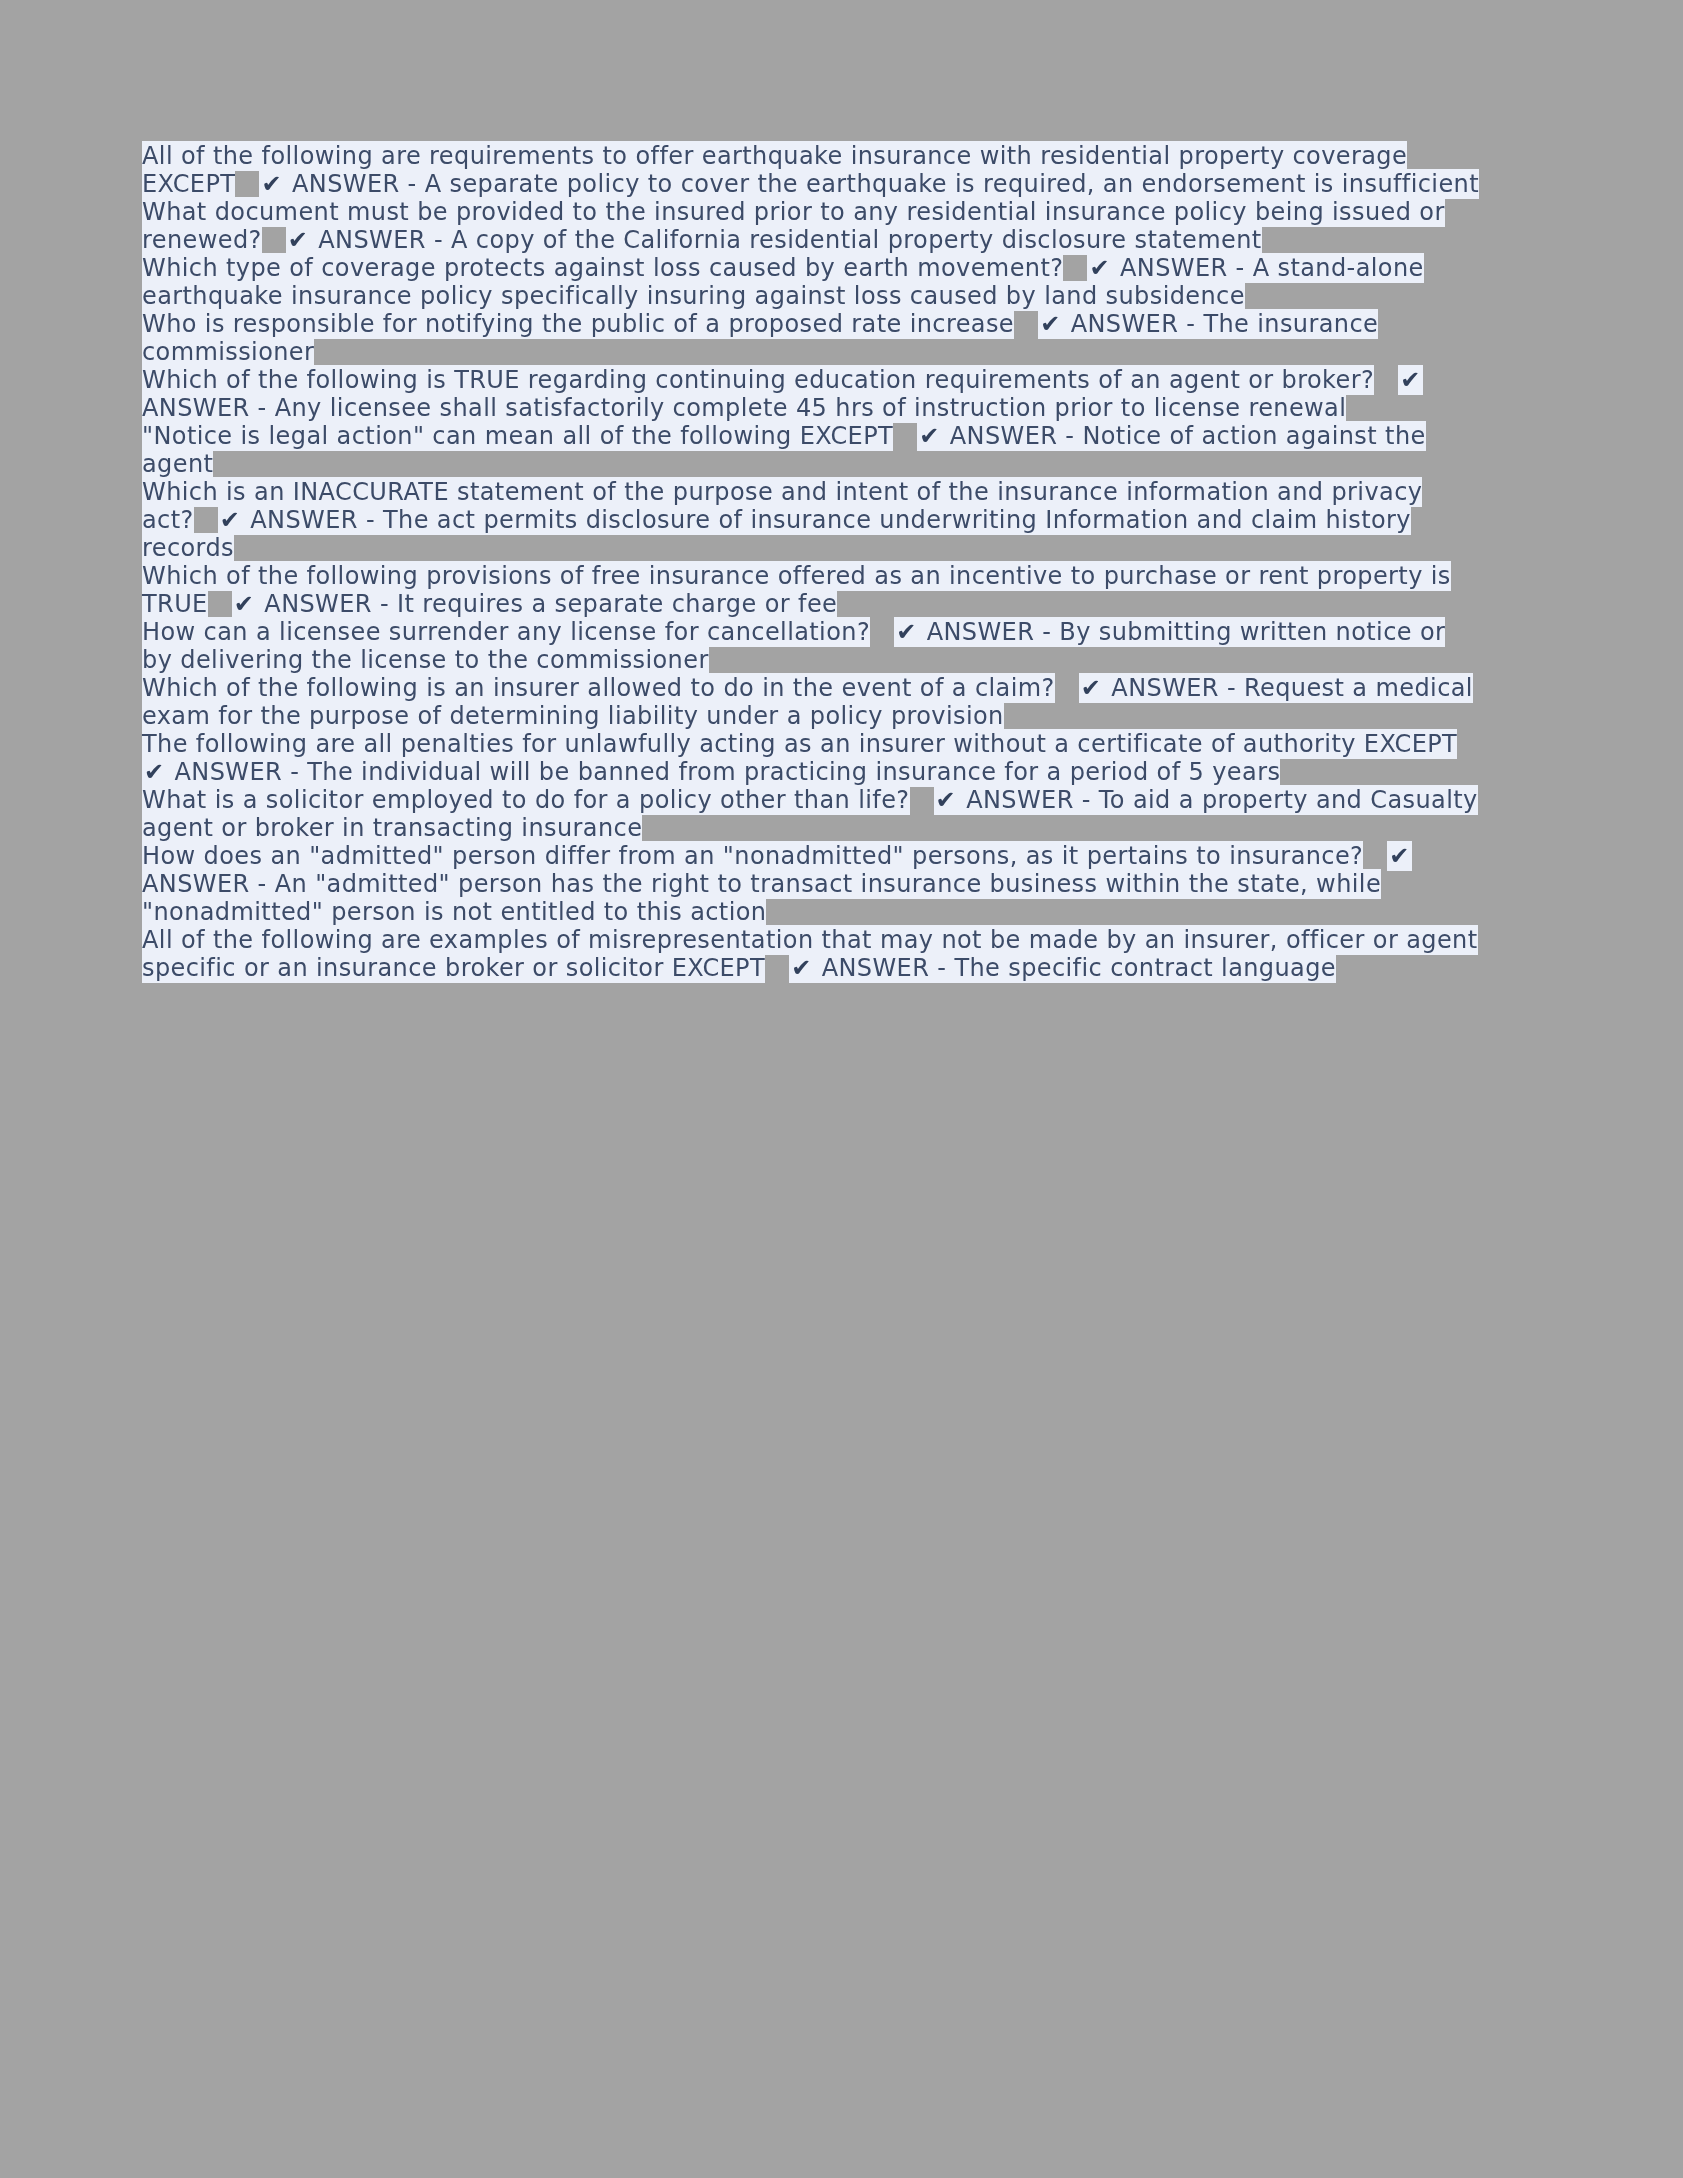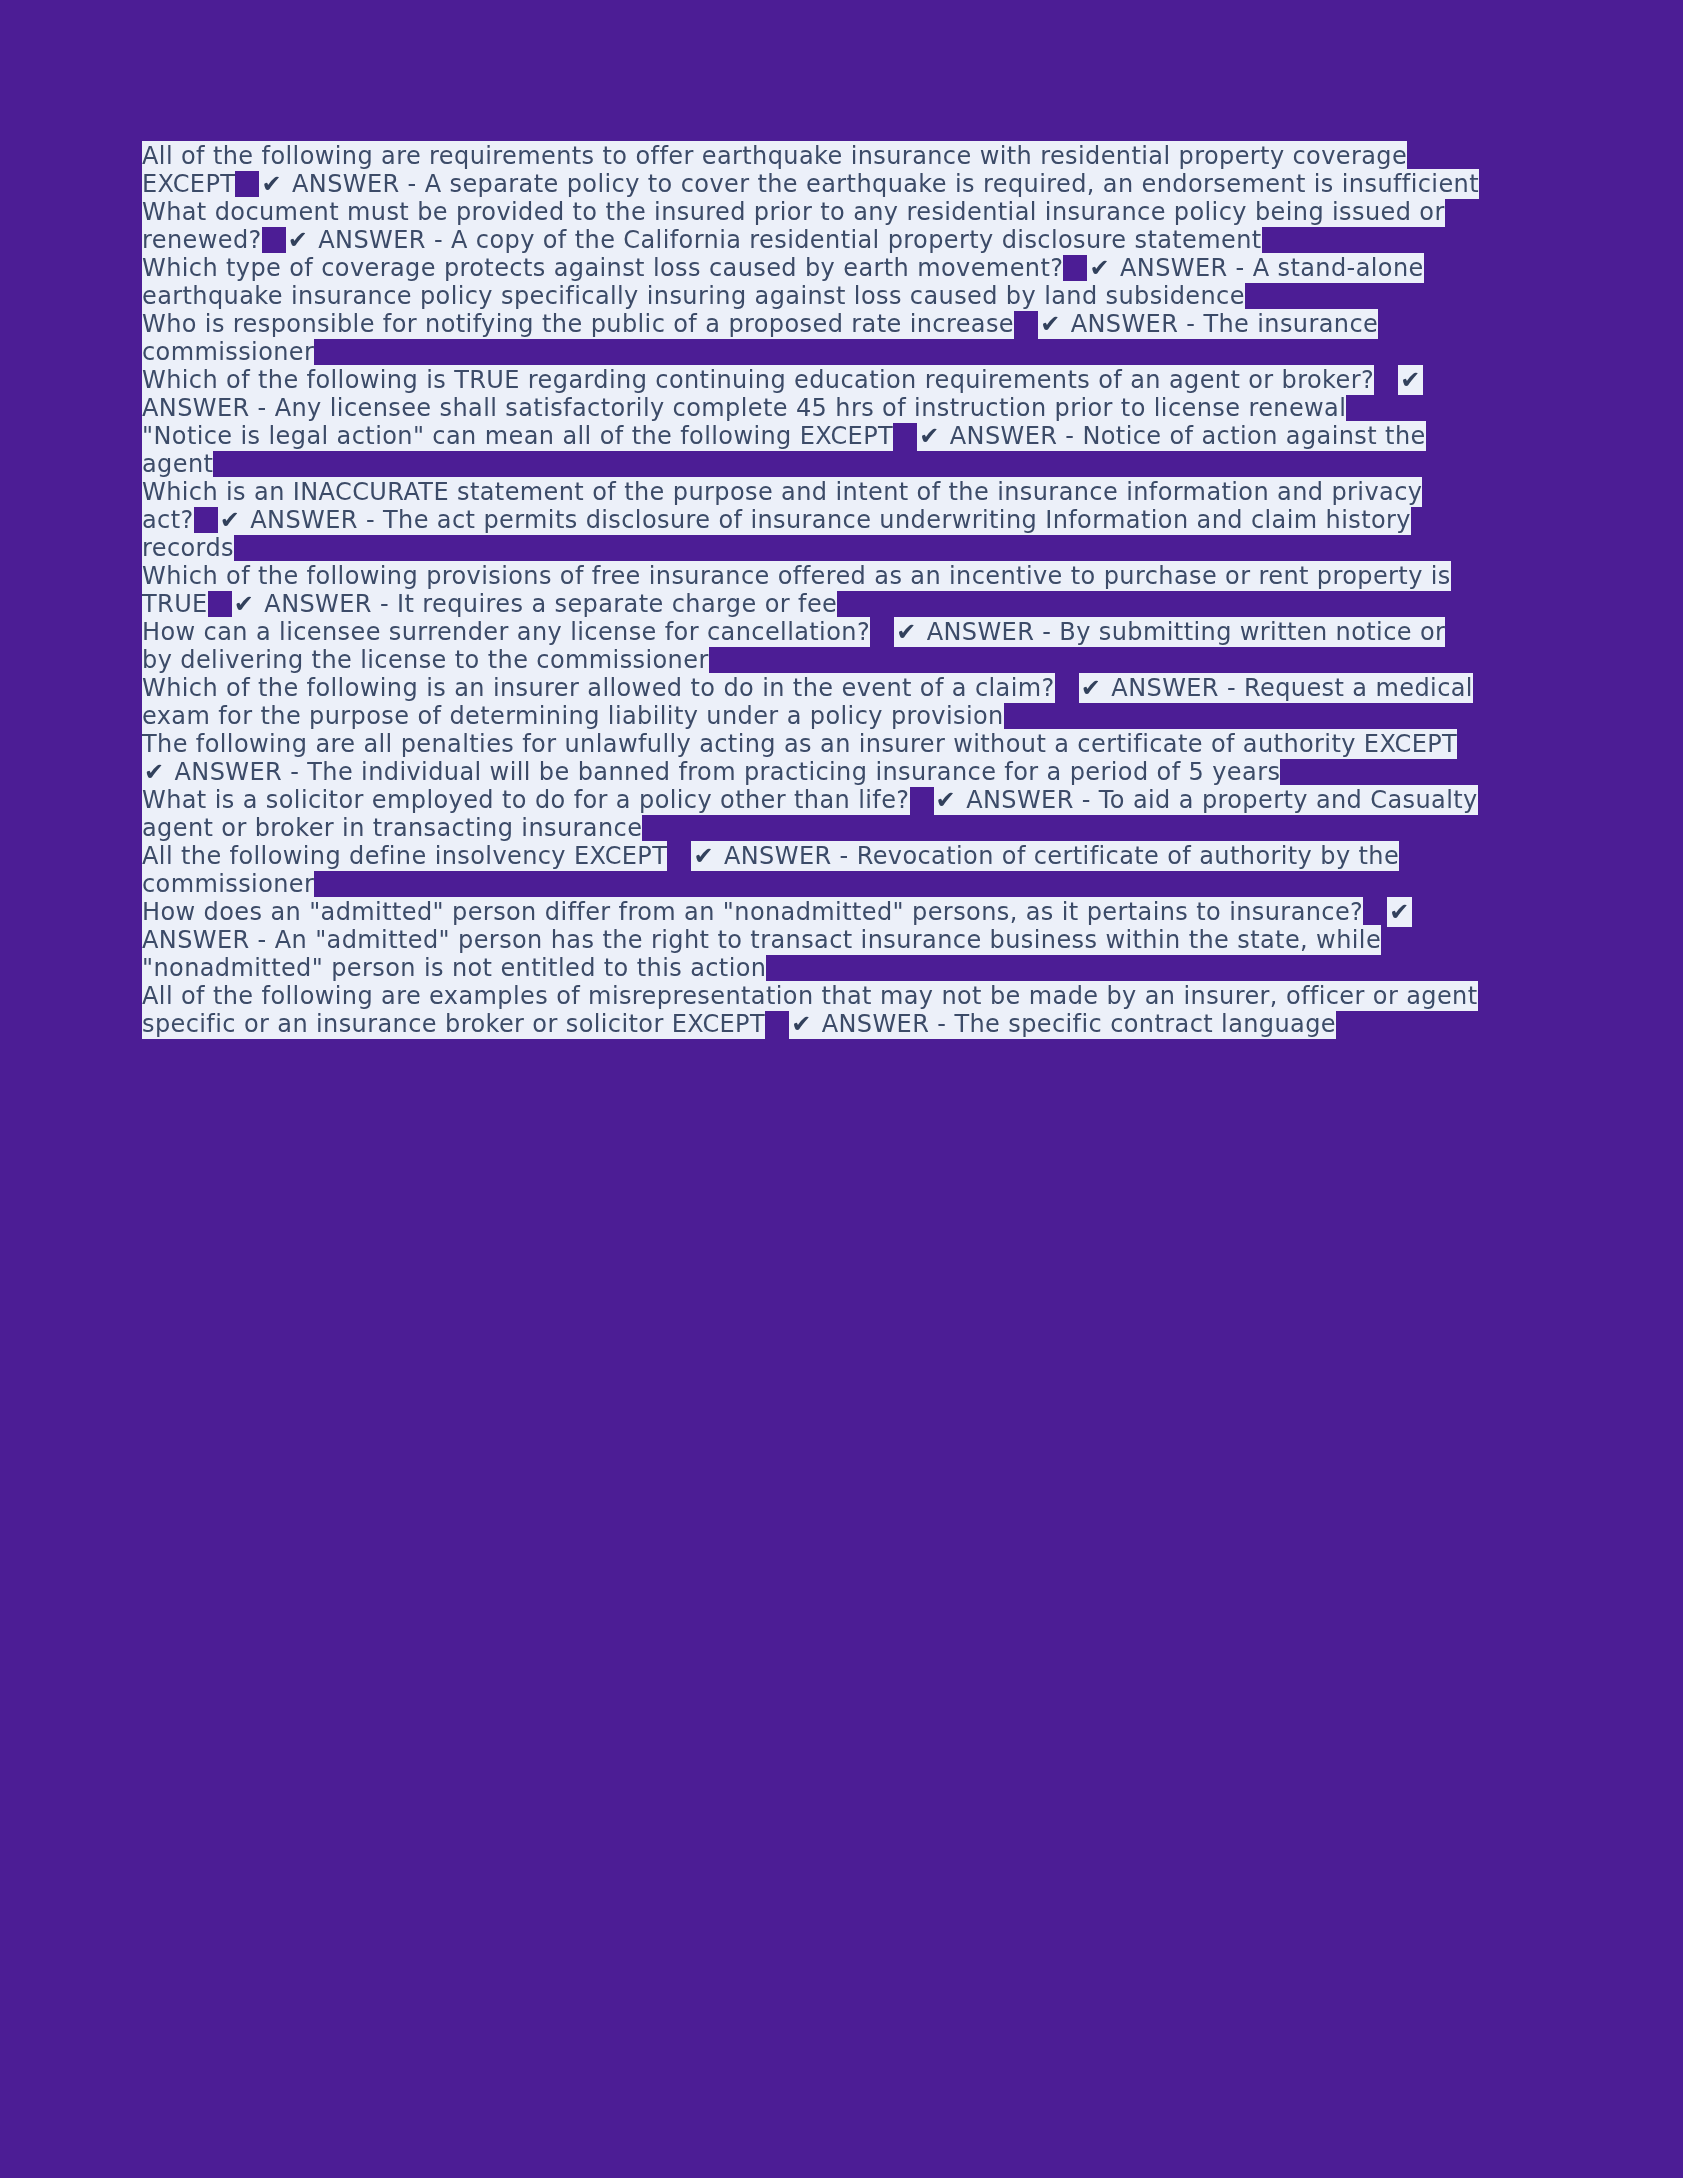--- a/index.html
+++ b/index.html
@@ -1,21 +1,21 @@
 <!DOCTYPE html>
 <html><head>
 <meta charset="utf-8">
 <style>
   html, body { margin: 0; padding: 0; }
   body { background: #ffffff; }
   .page {
     position: relative;
     width: 1683px;
     height: 2178px;
-    background: #4c1d95;
+    background: #a3a3a3;
     overflow: hidden;
     font-family: "DejaVu Sans", sans-serif;
   }
   .content {
     position: absolute;
     left: 142px;
     top: 142px;
     width: 1339px;
     color: #3c4b68;
     font-size: 24px;
@@ -44,18 +44,17 @@
       <p class="qa"><span class="hl">Which type of coverage protects against loss caused by earth movement?</span><span class="gap">&nbsp;&nbsp; </span><span class="hl"><span class="check">✔</span><span> ANSWER - A stand-alone earthquake insurance policy specifically insuring against loss caused by land subsidence</span></span></p>
       <p class="qa"><span class="hl">Who is responsible for notifying the public of a proposed rate increase</span><span class="gap">&nbsp;&nbsp; </span><span class="hl"><span class="check">✔</span><span> ANSWER - The insurance commissioner</span></span></p>
       <p class="qa"><span class="hl">Which of the following is TRUE regarding continuing education requirements of an agent or broker?</span><span class="gap">&nbsp;&nbsp; </span><span class="hl"><span class="check">✔</span><span> ANSWER - Any licensee shall satisfactorily complete 45 hrs of instruction prior to license renewal</span></span></p>
       <p class="qa"><span class="hl">"Notice is legal action" can mean all of the following EXCEPT</span><span class="gap">&nbsp;&nbsp; </span><span class="hl"><span class="check">✔</span><span> ANSWER - Notice of action against the agent</span></span></p>
       <p class="qa"><span class="hl">Which is an INACCURATE statement of the purpose and intent of the insurance information and privacy act?</span><span class="gap">&nbsp;&nbsp; </span><span class="hl"><span class="check">✔</span><span> ANSWER - The act permits disclosure of insurance underwriting Information and claim history records</span></span></p>
       <p class="qa"><span class="hl">Which of the following provisions of free insurance offered as an incentive to purchase or rent property is TRUE</span><span class="gap">&nbsp;&nbsp; </span><span class="hl"><span class="check">✔</span><span> ANSWER - It requires a separate charge or fee</span></span></p>
       <p class="qa"><span class="hl">How can a licensee surrender any license for cancellation?</span><span class="gap">&nbsp;&nbsp; </span><span class="hl"><span class="check">✔</span><span> ANSWER - By submitting written notice or by delivering the license to the commissioner</span></span></p>
       <p class="qa"><span class="hl">Which of the following is an insurer allowed to do in the event of a claim?</span><span class="gap">&nbsp;&nbsp; </span><span class="hl"><span class="check">✔</span><span> ANSWER - Request a medical exam for the purpose of determining liability under a policy provision</span></span></p>
       <p class="qa"><span class="hl">The following are all penalties for unlawfully acting as an insurer without a certificate of authority EXCEPT</span><span class="gap">&nbsp;&nbsp; </span><span class="hl"><span class="check">✔</span><span> ANSWER - The individual will be banned from practicing insurance for a period of 5 years</span></span></p>
       <p class="qa"><span class="hl">What is a solicitor employed to do for a policy other than life?</span><span class="gap">&nbsp;&nbsp; </span><span class="hl"><span class="check">✔</span><span> ANSWER - To aid a property and Casualty agent or broker in transacting insurance</span></span></p>
-      <p class="qa"><span class="hl">All the following define insolvency EXCEPT</span><span class="gap">&nbsp;&nbsp; </span><span class="hl"><span class="check">✔</span><span> ANSWER - Revocation of certificate of authority by the commissioner</span></span></p>
       <p class="qa"><span class="hl">How does an "admitted" person differ from an "nonadmitted" persons, as it pertains to insurance?</span><span class="gap">&nbsp;&nbsp; </span><span class="hl"><span class="check">✔</span><span> ANSWER - An "admitted" person has the right to transact insurance business within the state, while "nonadmitted" person is not entitled to this action</span></span></p>
       <p class="qa"><span class="hl">All of the following are examples of misrepresentation that may not be made by an insurer, officer or agent specific or an insurance broker or solicitor EXCEPT</span><span class="gap">&nbsp;&nbsp; </span><span class="hl"><span class="check">✔</span><span> ANSWER - The specific contract language</span></span></p>
     </div>
 </div>
 
 
 </body></html>

